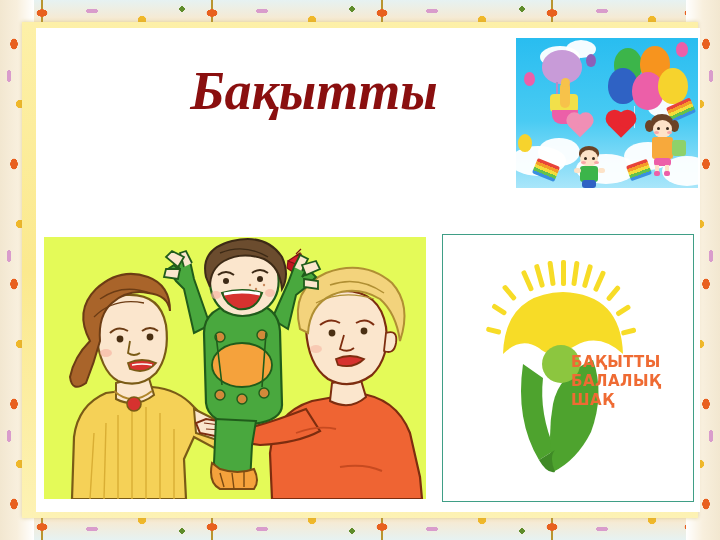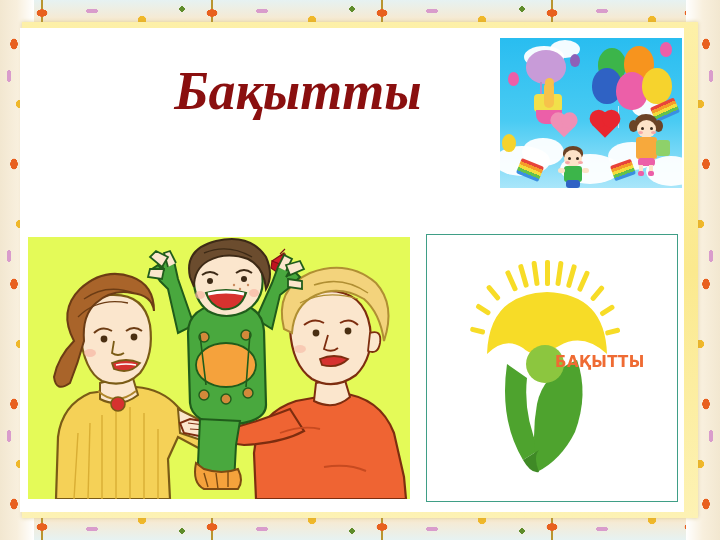--- a/index.html
+++ b/index.html
@@ -96,21 +96,21 @@
     top: 22px;
     width: 676px;
     height: 496px;
     background: linear-gradient(180deg, #fdf0a8 0%, #fbe98e 50%, #fdf2b4 100%);
     box-shadow: 0 0 4px rgba(190,160,60,.45);
   }
 
   
   .card {
     position: absolute;
-    left: 20px;
+    left: 36px;
     top: 28px;
     width: 664px;
     height: 484px;
     background: #ffffff;
   }
 
   
   .title {
     position: absolute;
     left: 18px;
@@ -503,17 +503,19 @@
 
           <path d="M80 128 Q72 184 96 224 L112 214 Q96 178 100 142 Z" fill="#4ea32e"></path>
           <path d="M150 124 Q162 158 148 196 Q134 224 110 236
                    Q104 200 110 168 Q116 138 150 124 Z" fill="#4ea32e"></path>
           <path d="M96 224 Q104 238 112 236 Q106 220 112 214 Z" fill="#3f8a26"></path>
           <circle cx="118" cy="128" r="19" fill="#8cc63f"></circle>
         </svg>
       </div>
       <div class="logo-text">
         <div>БАҚЫТТЫ</div>
+        <div>БАЛАЛЫҚ</div>
+        <div>ШАҚ</div>
       </div>
     </div>
 
   </div>
 </div>
 
 </body></html>

